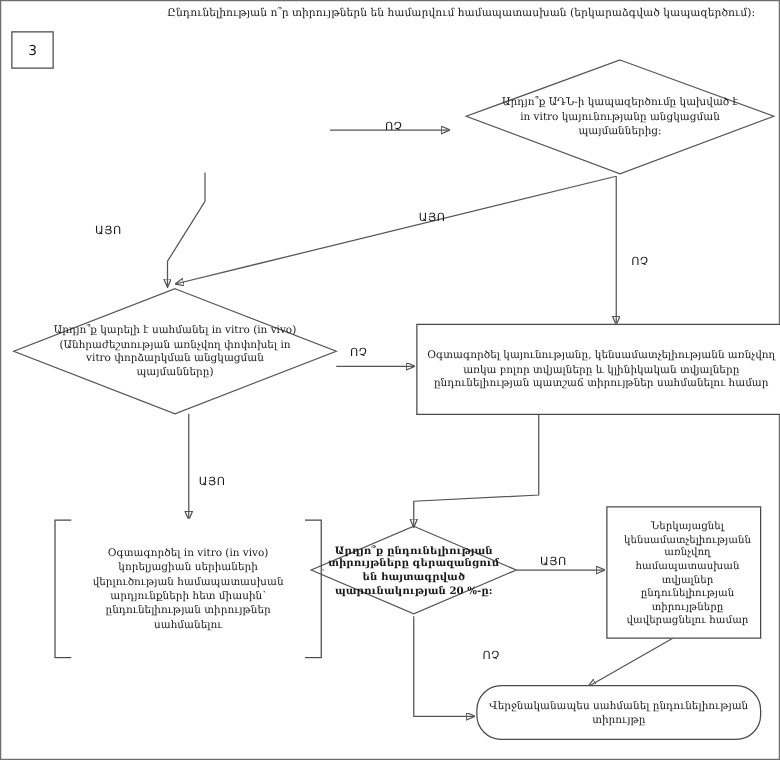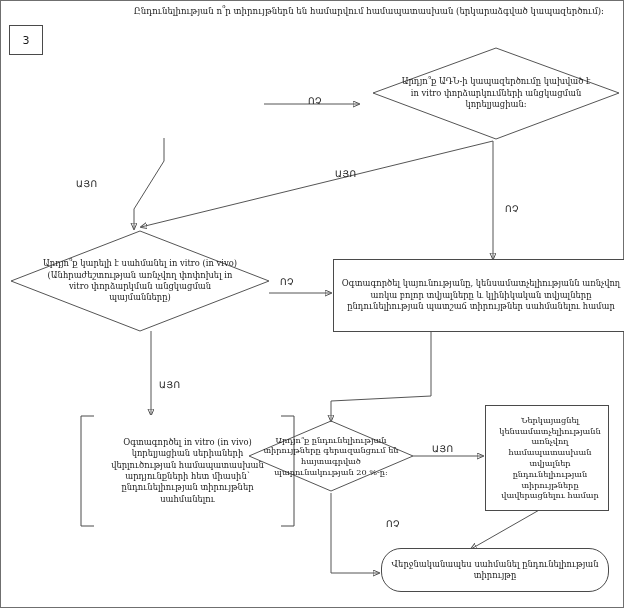--- a/index.html
+++ b/index.html
@@ -118,43 +118,43 @@
     <polyline points="330,492 330,528 330,572 378,572" marker-end="url(#ah)"></polyline>
 
     <line x1="540" y1="508" x2="470" y2="548" marker-end="url(#ah)"></line>
   </svg>
 
 
   <div class="hex" style="left:370px;top:45px;width:250px;height:95px;">
     <svg width="250" height="95" viewBox="0 0 250 95">
       <polygon points="125,2 248,47 125,93 2,47" fill="none" stroke="#555" stroke-width="1"></polygon>
     </svg>
-    <div class="body txt" style="font-size:8.4px;line-height:11.4px;padding:0 28px;">Արդյո՞ք ԱԴՆ-ի կապազերծումը կախված է in vitro փորձարկումների անցկացման կորելյացիան:</div>
+    <div class="body txt" style="font-size:8.4px;line-height:11.4px;padding:0 28px;">Արդյո՞ք ԱԴՆ-ի կապազերծումը կախված է in vitro կայունությանը անցկացման պայմաններից:</div>
   </div>
 
   <div class="hex" style="left:8px;top:228px;width:262px;height:104px;">
     <svg width="262" height="104" viewBox="0 0 262 104">
       <polygon points="131,2 260,52 131,102 2,52" fill="none" stroke="#555" stroke-width="1"></polygon>
     </svg>
     <div class="body txt" style="font-size:8.4px;line-height:11.4px;padding:0 32px;">Արդյո՞ք կարելի է սահմանել in vitro (in vivo) (Անհրաժեշտության առնչվող փոփոխել in vitro փորձարկման անցկացման պայմանները)</div>
   </div>
 
   <div class="rect" style="left:332px;top:258px;width:296px;height:73px;">
     <div class="txt" style="font-size:8.4px;line-height:11.4px;">Օգտագործել կայունությանը, կենսամատչելիությանն առնչվող առկա բոլոր տվյալները և կլինիկական տվյալները ընդունելիության պատշաճ տիրույթներ սահմանելու համար</div>
   </div>
 
-  <div class="bracket" style="left:42px;top:414px;width:215px;height:112px;margin-left:37px;">
+  <div class="bracket" style="left:42px;top:414px;width:215px;height:112px;">
     <svg class="abs" style="left:0;top:0;" width="215" height="112">
       <path d="M14,1 L1,1 L1,111 L14,111" fill="none" stroke="#4a4a4a" stroke-width="1"></path>
       <path d="M201,1 L214,1 L214,111 L201,111" fill="none" stroke="#4a4a4a" stroke-width="1"></path>
     </svg>
     <div class="txt" style="font-size:8.4px;line-height:11.4px;padding:0 14px;">Օգտագործել in vitro (in vivo) կորելյացիան սերիաների վերլուծության համապատասխան արդյունքների հետ միասին՝ ընդունելիության տիրույթներ սահմանելու</div>
   </div>
 
-  <div class="hex" style="left:246px;top:418px;width:168px;height:74px;">
+  <div class="hex" style="left:246px;top:418px;width:168px;height:74px;font-weight:bold;">
     <svg width="168" height="74" viewBox="0 0 168 74">
       <polygon points="84,2 166,37 84,72 2,37" fill="none" stroke="#555" stroke-width="1"></polygon>
     </svg>
     <div class="body txt" style="font-size:8.2px;line-height:10.6px;padding:0 14px;">Արդյո՞ք ընդունելիության տիրույթները գերազանցում են հայտագրված պարունակության 20 %-ը:</div>
   </div>
 
   <div class="rect" style="left:484px;top:404px;width:124px;height:106px;padding-left:12px;">
     <div class="txt" style="font-size:8.2px;line-height:10.8px;">Ներկայացնել կենսամատչելիությանն առնչվող համապատասխան տվյալներ ընդունելիության տիրույթները վավերացնելու համար</div>
   </div>
 

